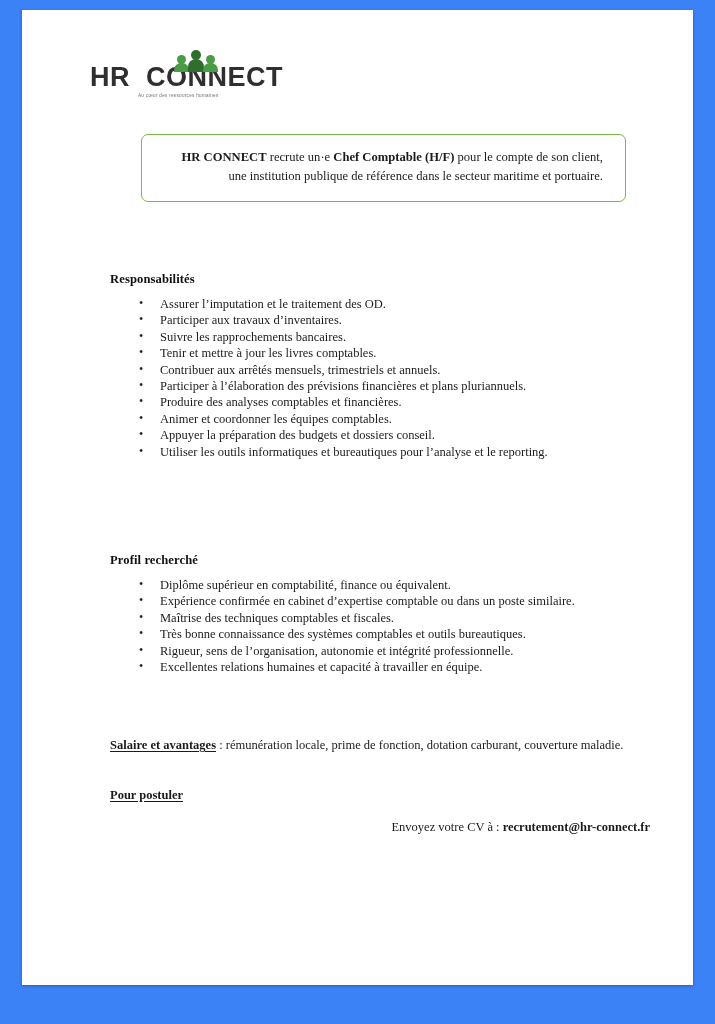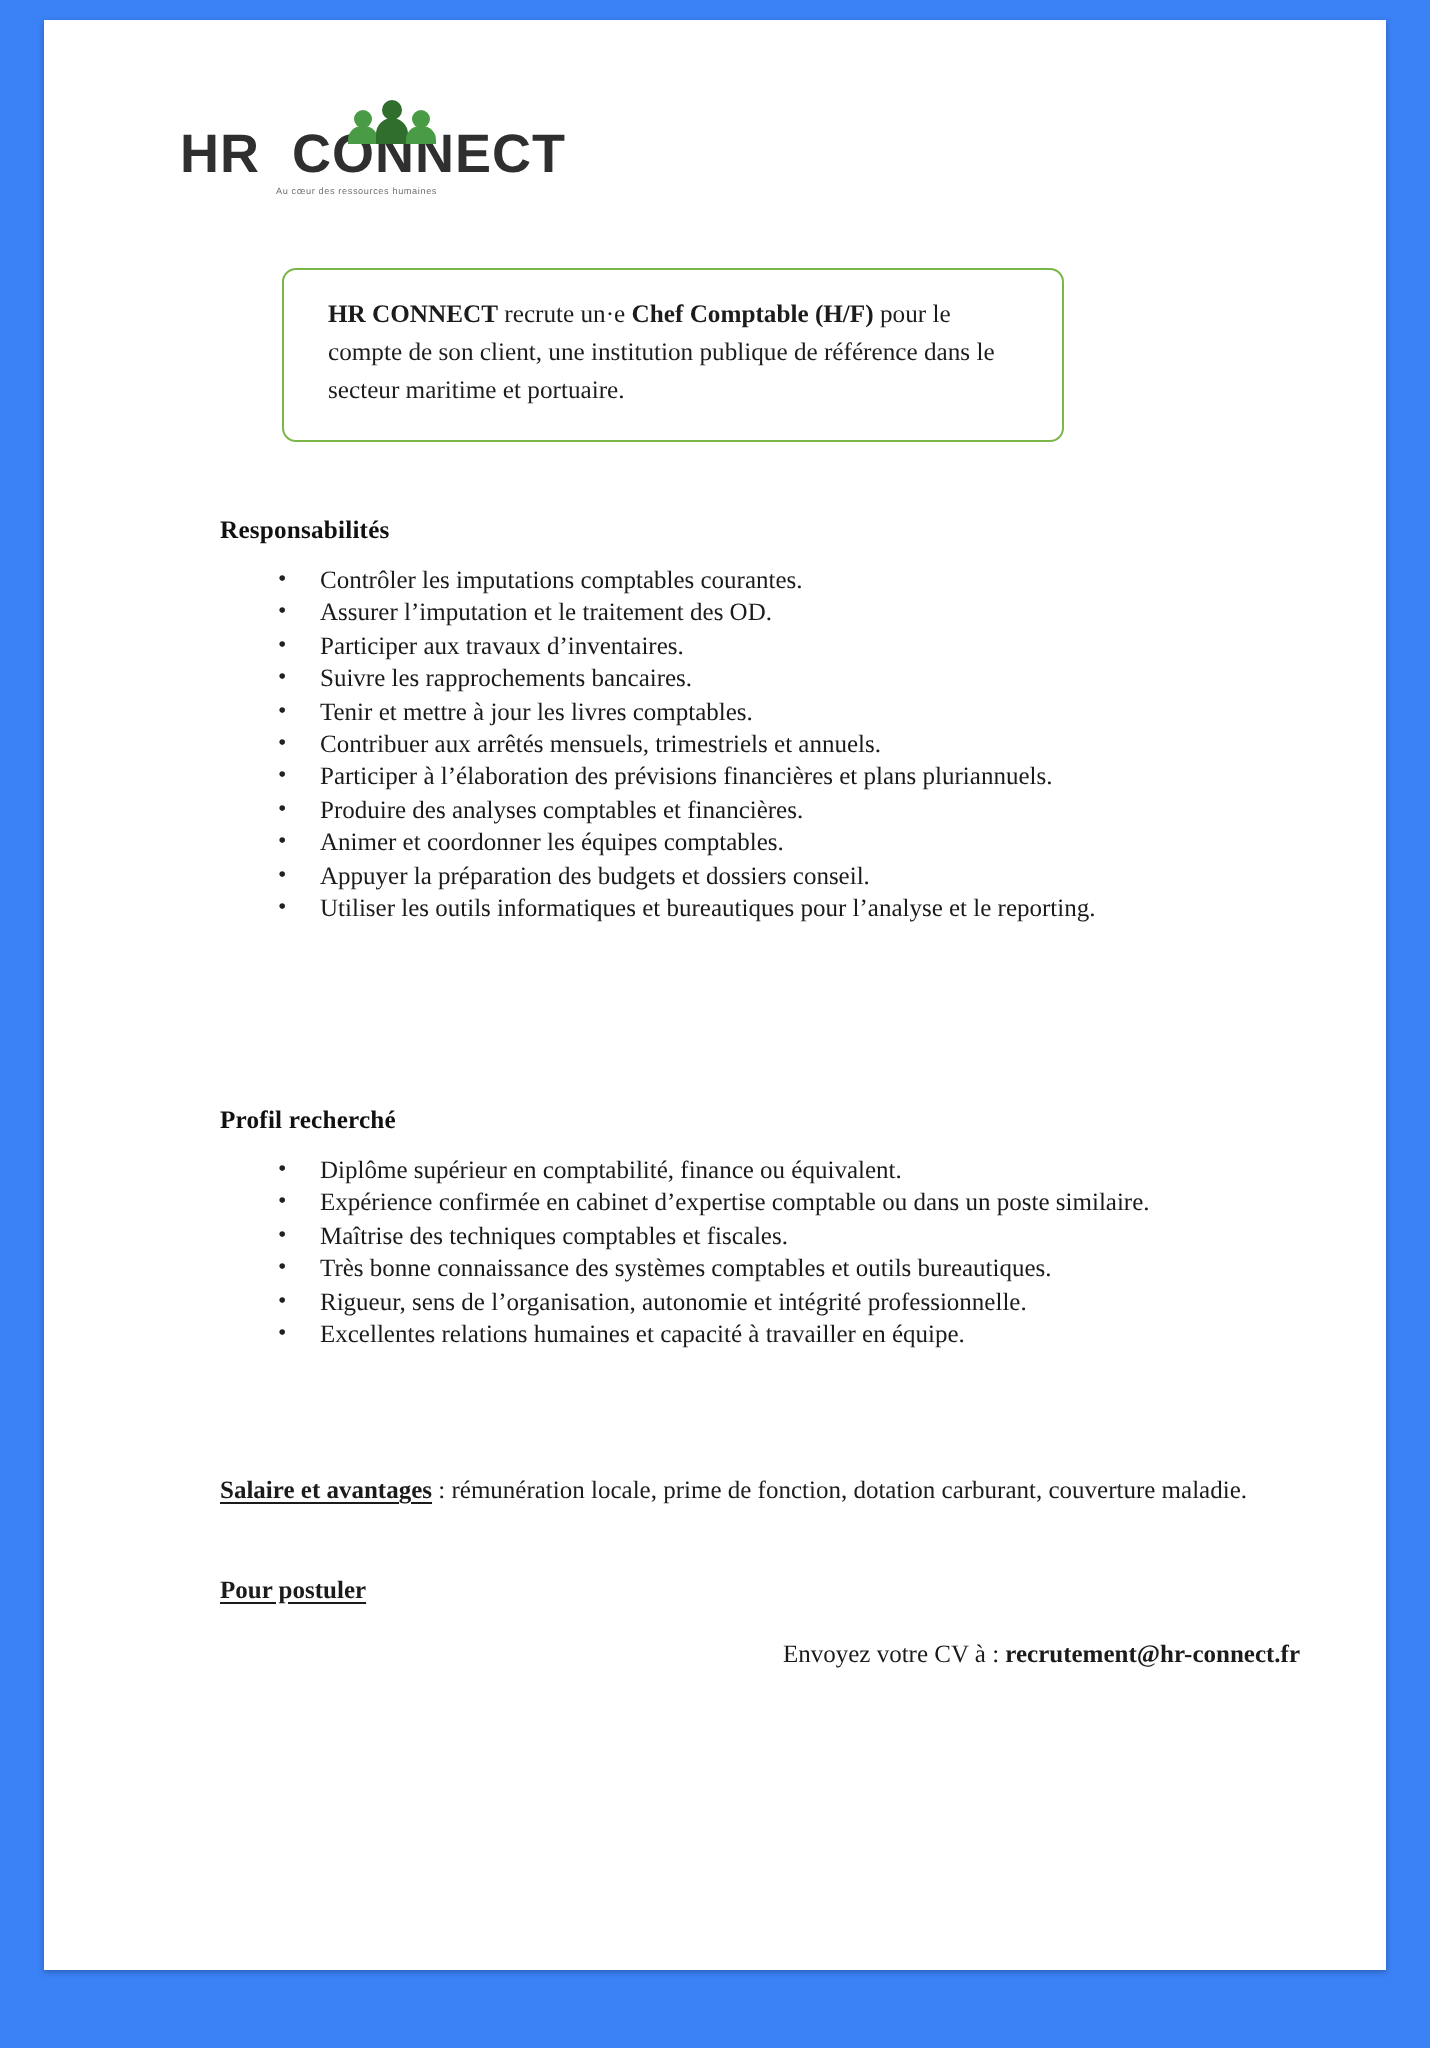--- a/index.html
+++ b/index.html
@@ -102,26 +102,26 @@
     letter-spacing: 0.3px;
     color: #6f6f6f;
     white-space: nowrap;
   }
 
   
   .intro-box {
     position: absolute;
     left: 119px;
     top: 124px;
-    width: 391px;
+    width: 485px;
     box-sizing: border-box;
     border: 1px solid #7ab648;
     border-radius: 7px;
     padding: 13px 22px 15px 22px;
-    text-align: left;
+    text-align: right;
     font-size: 12.6px;
     line-height: 19px;
     color: #1c1c1c;
   }
   .intro-box b { font-weight: bold; }
 
   
   .section {
     position: absolute;
     left: 88px;
@@ -148,21 +148,21 @@
   }
   ul.bullets li::before {
     content: "\2022";
     position: absolute;
     left: -21px;
     top: -1px;
     font-size: 12px;
     color: #222;
   }
 
-  #sec-resp { top: 248px; }
+  #sec-resp { top: 262px; }
   #sec-profil { top: 543px; }
 
   
   .para-block {
     position: absolute;
     left: 88px;
     width: 540px;
     font-size: 12.5px;
     line-height: 17.5px;
     color: #1b1b1b;
@@ -201,21 +201,20 @@
         <div class="logo-tagline">Au cœur des ressources humaines</div>
       </div>
 
       <div class="intro-box">
         <b>HR CONNECT</b><span> recrute un·e </span><b>Chef Comptable (H/F)</b><span> pour le compte de son client, une institution publique de référence dans le secteur maritime et portuaire.</span>
       </div>
 
       <div class="section" id="sec-resp">
         <div class="section-title">Responsabilités</div>
         <ul class="bullets">
-          <li>Contrôler les imputations comptables courantes.</li>
           <li>Assurer l’imputation et le traitement des OD.</li>
           <li>Participer aux travaux d’inventaires.</li>
           <li>Suivre les rapprochements bancaires.</li>
           <li>Tenir et mettre à jour les livres comptables.</li>
           <li>Contribuer aux arrêtés mensuels, trimestriels et annuels.</li>
           <li>Participer à l’élaboration des prévisions financières et plans pluriannuels.</li>
           <li>Produire des analyses comptables et financières.</li>
           <li>Animer et coordonner les équipes comptables.</li>
           <li>Appuyer la préparation des budgets et dossiers conseil.</li>
           <li>Utiliser les outils informatiques et bureautiques pour l’analyse et le reporting.</li>

